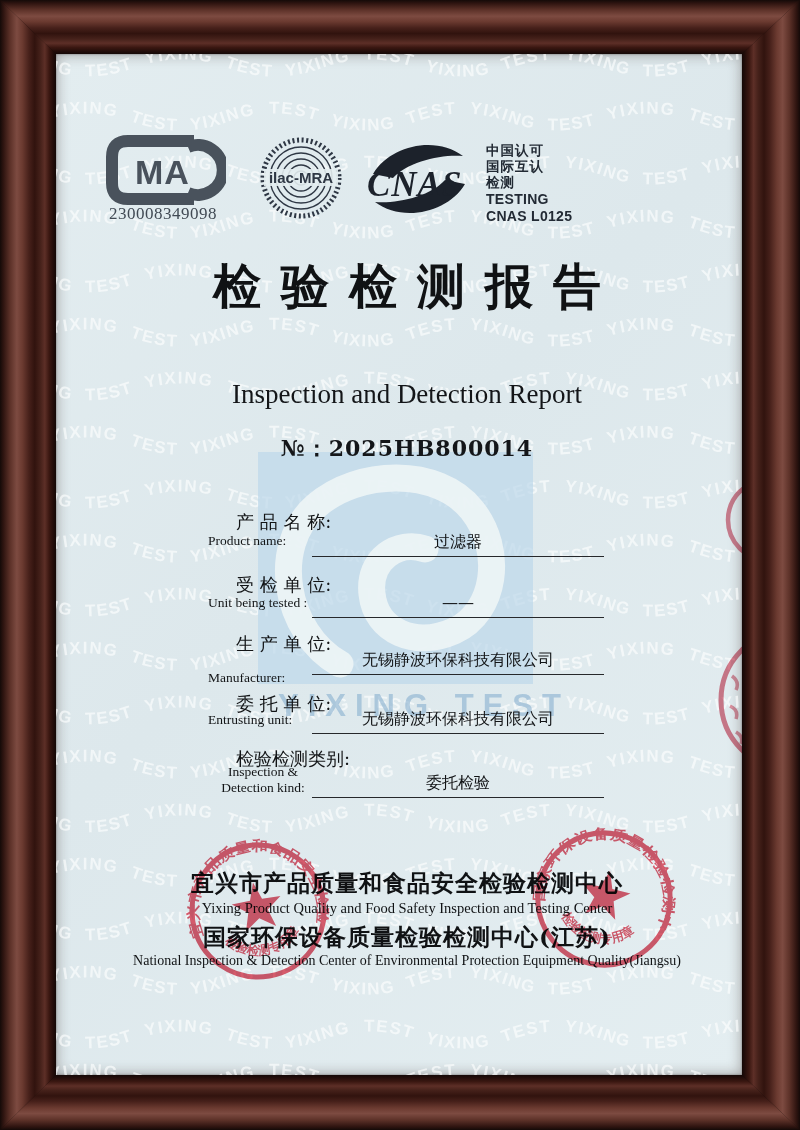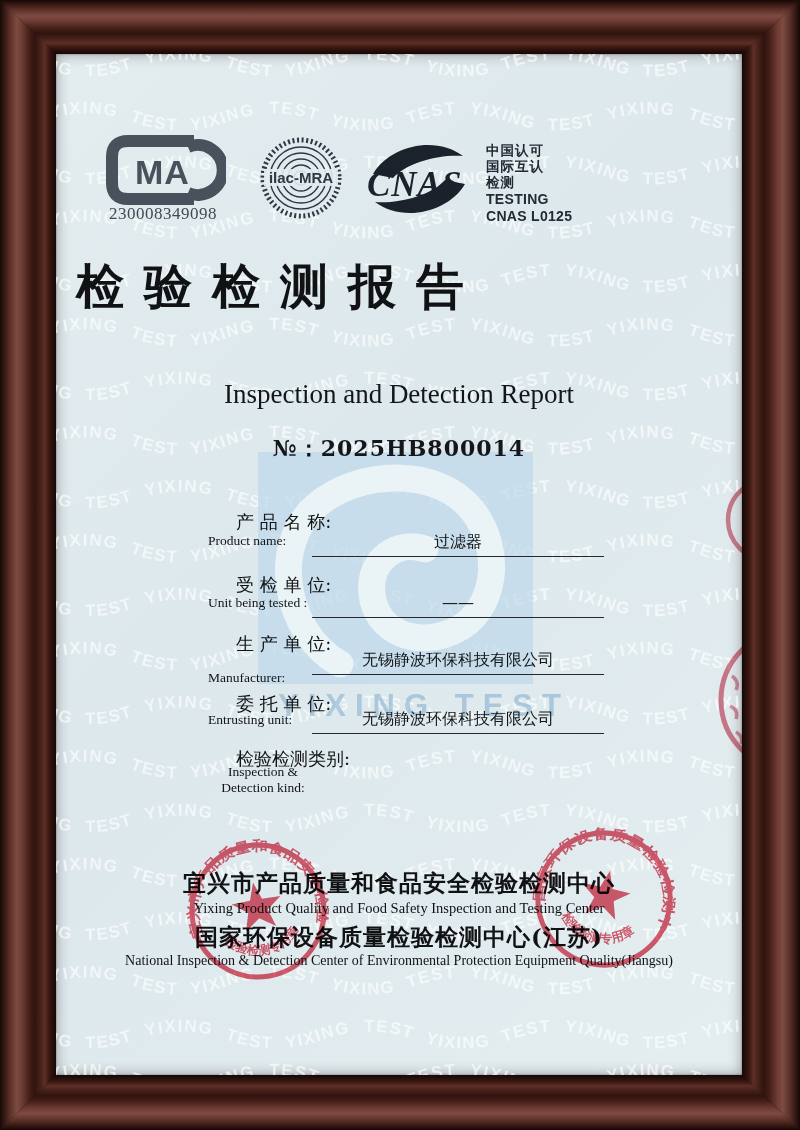--- a/index.html
+++ b/index.html
@@ -20,32 +20,32 @@
   .f-left{top:0;left:0;width:56px;height:1130px;clip-path:polygon(0 0,56px 54px,56px 1075px,0 1130px);}
   .f-right{top:0;right:0;width:58px;height:1130px;clip-path:polygon(58px 0,58px 1130px,0 1075px,0 54px);}
   
   .paper{position:absolute;left:56px;top:54px;width:686px;height:1021px;overflow:hidden;
          background:linear-gradient(135deg,#e3edf0 0%,#dde8ec 45%,#e4eef1 100%);
          box-shadow:inset 0 0 14px rgba(40,22,16,.38), inset 0 0 2px rgba(20,10,8,.5);}
   .wm-svg{position:absolute;left:0;top:0;z-index:1;}
   .brand-mark{position:absolute;left:202px;top:398px;z-index:1;}
   .brand-text{position:absolute;left:222px;top:634px;z-index:1;width:320px;
       font-size:31px;font-weight:bold;letter-spacing:9px;color:rgba(138,178,208,.62);}
-  .content{position:absolute;inset:0;z-index:2;color:#17191c;}
+  .content{position:absolute;inset:0;z-index:2;color:#17191c;padding-left:8px;}
   
   .cma-box{position:absolute;left:48px;top:80px;}
   .cma-num{position:absolute;left:36px;top:150px;width:142px;text-align:center;
       font-family:"Liberation Serif",serif;font-size:17px;color:#414a54;letter-spacing:.5px;}
   .ilac-box{position:absolute;left:204px;top:82px;}
   .cnas-box{position:absolute;left:303px;top:84px;}
   .accred{position:absolute;left:430px;top:89px;color:#222a34;font-weight:bold;}
   .accred .zh{font-size:13.5px;line-height:16px;letter-spacing:1px;}
   .accred .en{font-size:14px;line-height:16.5px;letter-spacing:.3px;}
   
-  .title-zh{position:absolute;top:201px;width:100%;text-align:left;padding-left:20px;box-sizing:border-box;
+  .title-zh{position:absolute;top:201px;width:100%;text-align:center;padding-left:20px;box-sizing:border-box;
       font-family:"DejaVu Serif",serif;font-weight:bold;font-size:48px;letter-spacing:20px;color:#101214;}
   .title-en{position:absolute;top:278px;width:100%;text-align:center;
       font-family:"Liberation Serif",serif;font-size:27px;color:#131518;margin-top:47px;}
   .report-no{position:absolute;top:380px;width:100%;text-align:center;
       font-family:"DejaVu Serif",serif;font-size:22px;font-weight:600;letter-spacing:1px;color:#141619;}
   
   .flabel-zh{position:absolute;left:152px;font-family:"DejaVu Serif",serif;font-size:18px;color:#121416;margin-left:28px;}
   .flabel-en{position:absolute;left:152px;font-family:"Liberation Serif",serif;font-size:13.5px;color:#121416;}
   .fline{position:absolute;left:256px;width:292px;height:28px;line-height:28px;text-align:center;
       border-bottom:1.8px solid #26282b;font-family:"DejaVu Serif",serif;font-size:16px;color:#121416;}
@@ -163,20 +163,21 @@
 
       <div class="flabel-zh" style="top:638px">委 托 单 位:</div>
       <div class="flabel-en" style="top:658px">Entrusting unit:</div>
       <div class="fline" style="top:651px">无锡静波环保科技有限公司</div>
 
       <div class="flabel-zh" style="top:693px">检验检测类别:</div>
       <div class="flabel-en en2" style="top:710px">
         <span>Inspection &amp;</span><br>
         <span>Detection kind:</span>
       </div>
+      <div class="fline" style="top:715px">委托检验</div>
 
       <div class="foot zh" style="top:814px;font-size:23px;letter-spacing:1px">宜兴市产品质量和食品安全检验检测中心</div>
       <div class="foot en" style="top:846px;font-size:14.5px">Yixing Product Quality and Food Safety Inspection and Testing Center</div>
       <div class="foot zh" style="top:868px;font-size:23px;letter-spacing:1px">国家环保设备质量检验检测中心(江苏)</div>
       <div class="foot en" style="top:899px;font-size:14px">National Inspection &amp; Detection Center of Environmental Protection Equipment Quality(Jiangsu)</div>
     </div>
 
     <svg class="stamp stamp-left" width="170" height="170" viewBox="0 0 170 170">
       <defs>
         <path id="rtL" d="M 27 100 A 60 60 0 1 1 143 100" fill="none"></path>

